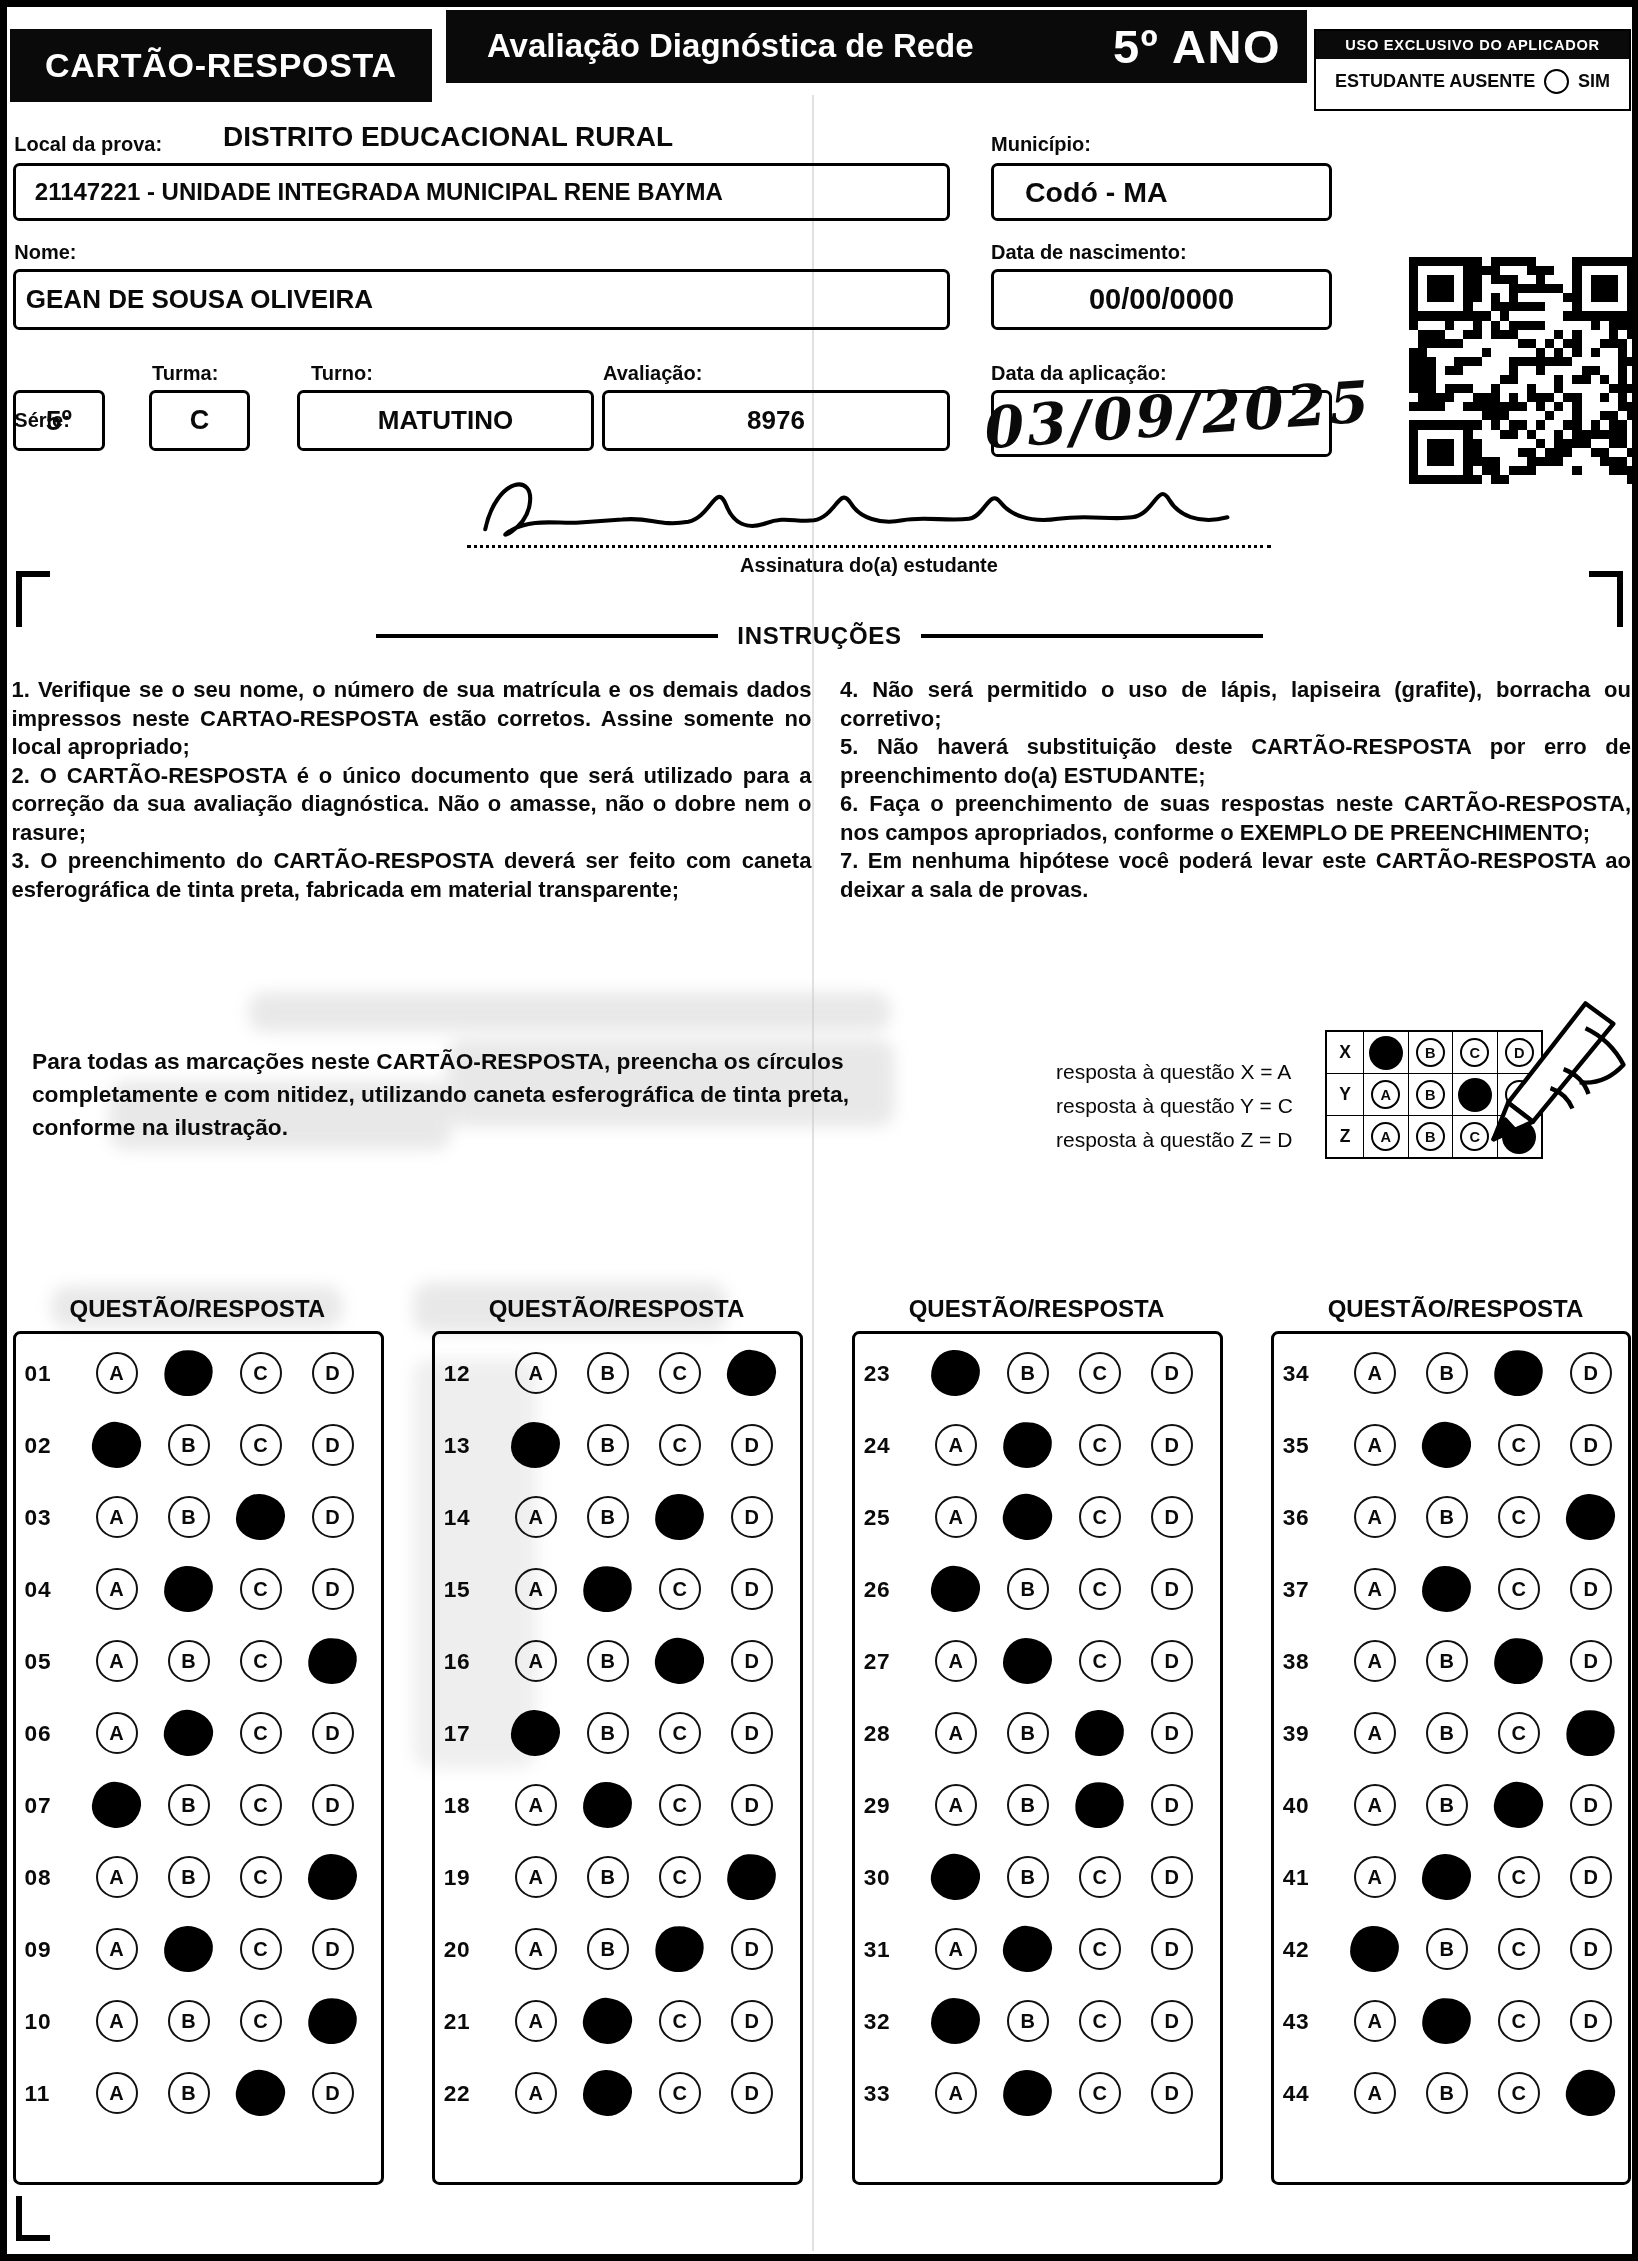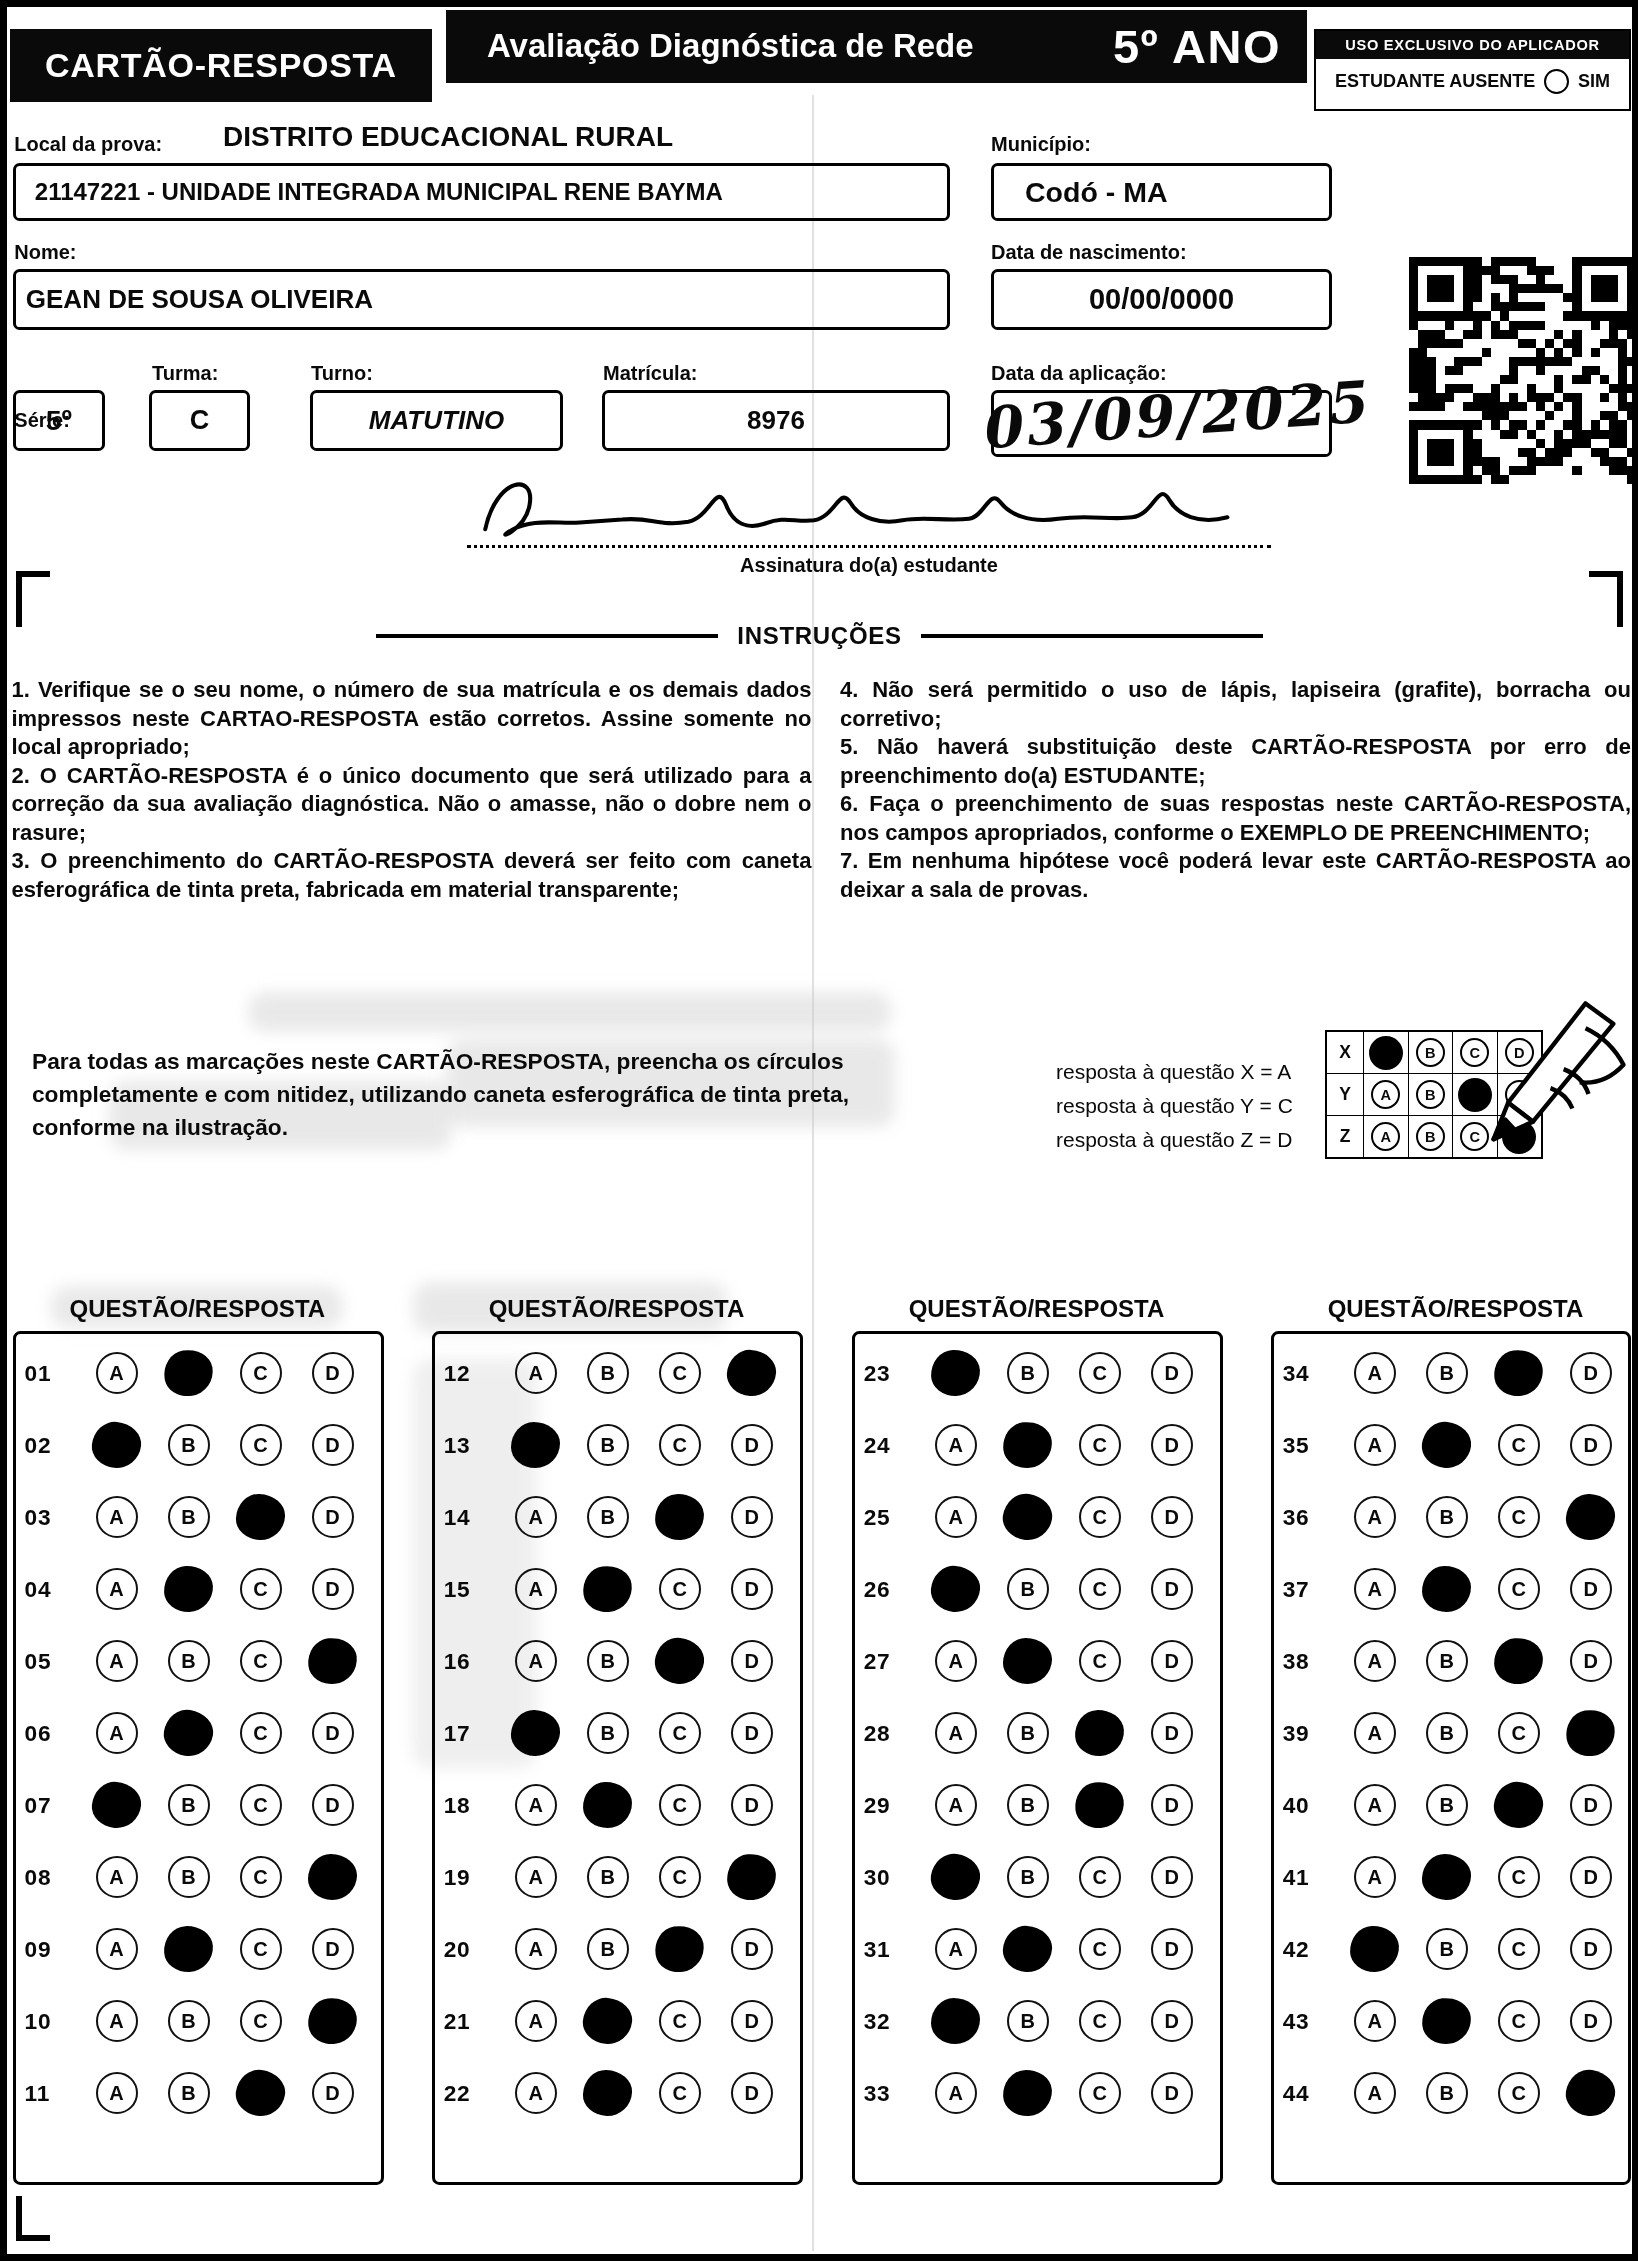--- a/index.html
+++ b/index.html
@@ -45,21 +45,21 @@
   .box-municipio { left:984px; top:156px; width:341px;  height:58px; padding-left:31px; font-size:28.5px; }
   .lab-nome { left:7.3px; top:234px; }
   .lab-nasc { left:984px; top:234px; }
   .box-nome { left:5.8px; top:262px; width:937px; height:61px; padding-left:10px; font-size:26px; }
   .box-nasc { left:984px; top:262px; width:341px; height:61px; justify-content:center; font-size:29px; }
   .lab-serie { left:7.3px; top:355px;margin-top:47px; } .lab-turma { left:145px; top:355px; }
   .lab-turno { left:304px; top:355px; } .lab-matricula { left:596px; top:355px; }
   .lab-aplicacao { left:984px; top:355px; }
   .box-serie     { left:5.8px;   top:383px; width:92px; height:61px; justify-content:center; font-size:28.5px; }
   .box-turma     { left:142px; top:383px; width:101px; height:61px; justify-content:center; font-size:27px; }
-  .box-turno     { left:303px; top:383px; width:253px; height:61px; justify-content:center; font-size:26px;font-style:italic; }
+  .box-turno     { left:290px; top:383px; width:297px; height:61px; justify-content:center; font-size:26px; }
   .box-matricula { left:595px; top:383px; width:348px; height:61px; justify-content:center; font-size:26px; }
   .box-aplicacao { left:984px; top:383px; width:341px; height:67px; overflow:visible; }
   .hand-date { position:absolute; left:-10.2px; top:-13px; width:409px;
                font-family:"DejaVu Serif",serif; font-style:italic; font-size:57px;
                transform:rotate(-4deg); letter-spacing:2.9px; white-space:nowrap; }
 
   
   .qr { position:absolute; left:1402px; top:250px; width:227px; height:227px;
         display:grid; grid-template-columns:repeat(25,1fr); grid-auto-rows:1fr; }
   .qc { background:#fff; } .qc.on { background:#000; }
@@ -158,21 +158,21 @@
   <div class="fbox box-municipio">Codó - MA</div>
 
   <div class="flabel lab-nome">Nome:</div>
   <div class="flabel lab-nasc">Data de nascimento:</div>
   <div class="fbox box-nome">GEAN DE SOUSA OLIVEIRA</div>
   <div class="fbox box-nasc">00/00/0000</div>
 
   <div class="flabel lab-serie">Série:</div>
   <div class="flabel lab-turma">Turma:</div>
   <div class="flabel lab-turno">Turno:</div>
-  <div class="flabel lab-matricula">Matrícula:</div>
+  <div class="flabel lab-matricula">Avaliação:</div>
   <div class="flabel lab-aplicacao">Data da aplicação:</div>
   <div class="fbox box-serie">5º</div>
   <div class="fbox box-turma">C</div>
   <div class="fbox box-turno">MATUTINO</div>
   <div class="fbox box-matricula">8976</div>
   <div class="fbox box-aplicacao">
     <div class="hand-date">03/09/2025</div>
   </div>
 
   <div class="qr">

